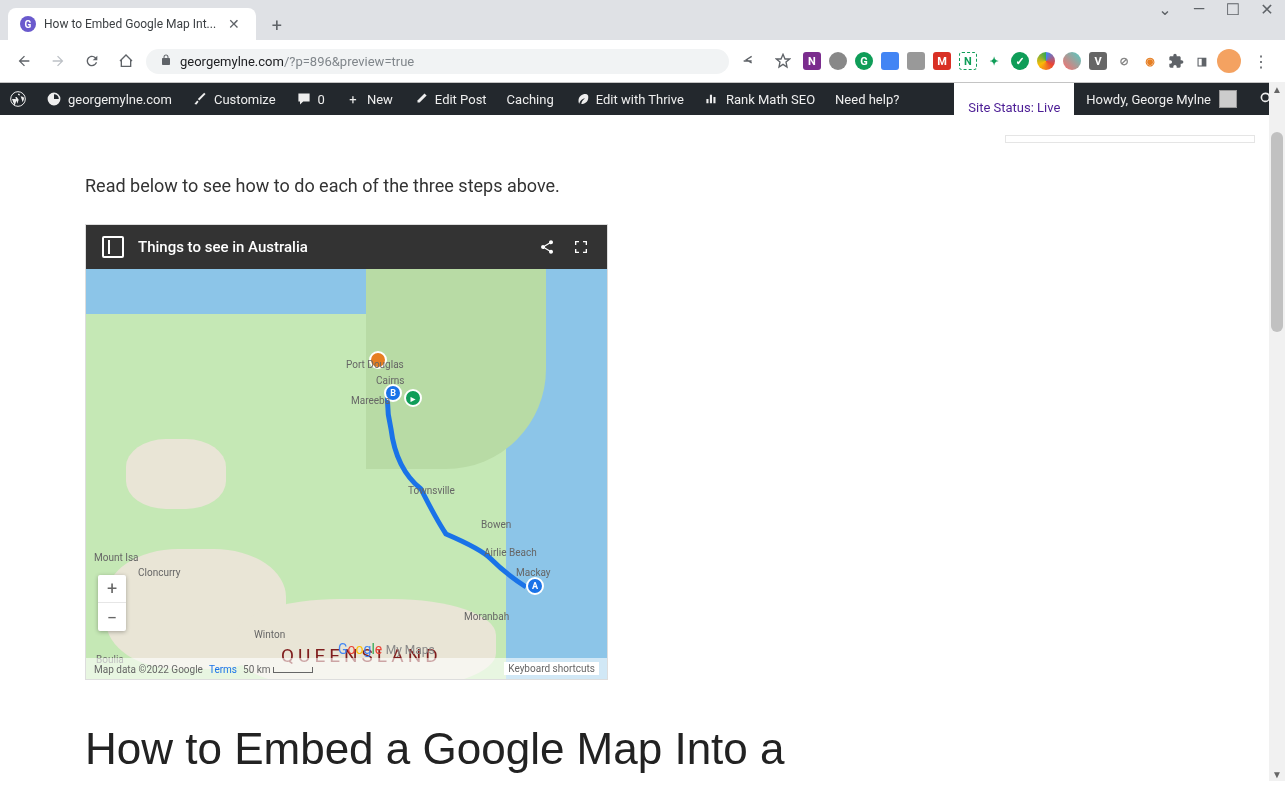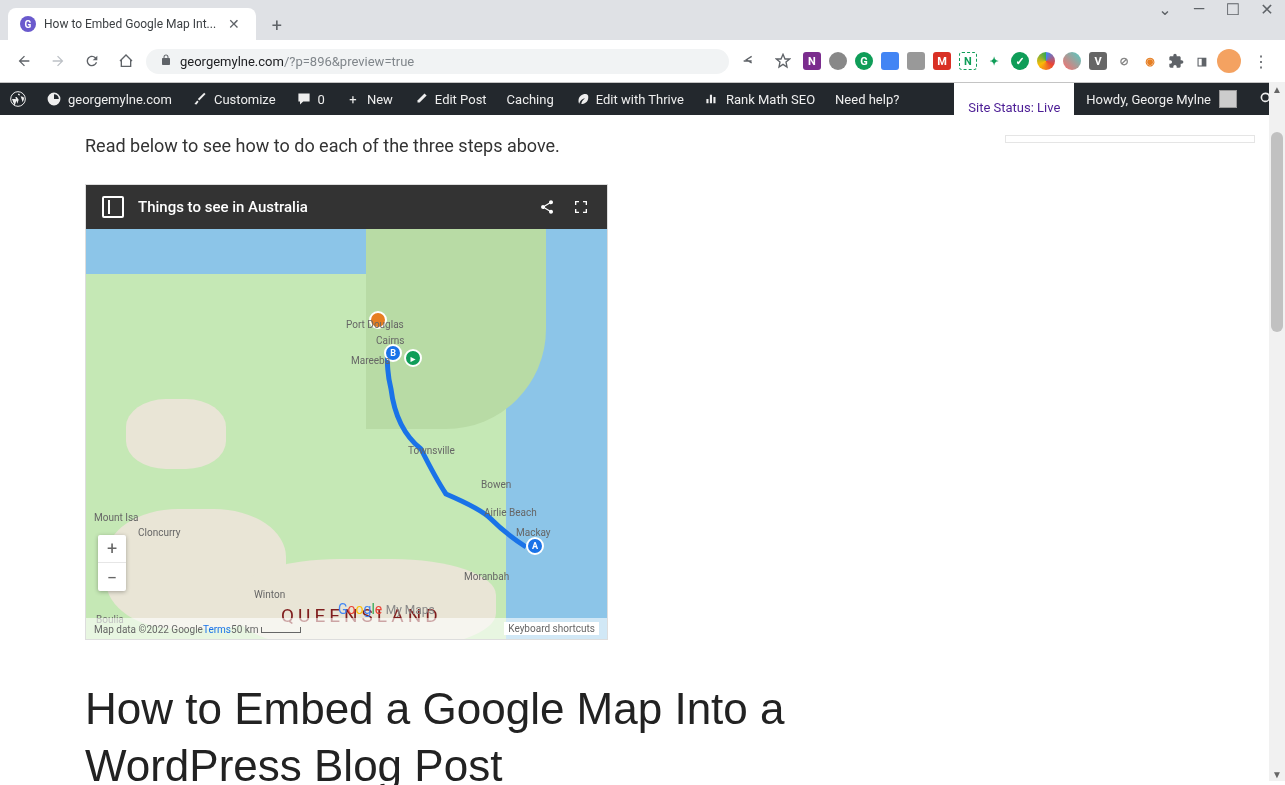--- a/index.html
+++ b/index.html
@@ -35,21 +35,21 @@
     .wp-item { display: flex; align-items: center; gap: 6px; padding: 0 10px; height: 32px; color: #eee; }
     .wp-icon { width: 16px; height: 16px; display: flex; align-items: center; justify-content: center; }
     .wp-right { display: flex; align-items: center; }
     .wp-site-status { background: #fff; color: #4c1d95; padding: 0 14px; height: 32px; display: flex; align-items: flex-end; }
     .wp-howdy { padding: 0 12px; display: flex; align-items: center; gap: 8px; }
     .wp-avatar { width: 18px; height: 18px; background: #ccc; border: 1px solid #999; }
     .wp-search { padding: 0 10px; height: 32px; display: flex; align-items: center; }
     
     
     .content-wrapper { display: flex; height: calc(785px - 114px); overflow-y: auto; }
-    .content-main { flex: 1; padding: 20px 0 8px 0; }
+    .content-main { flex: 1; padding: 20px 0 8px 0; margin-top: 40px; }
     .article { max-width: 870px; margin-left: 85px; }
     .intro-text { font-size: 18px; color: #333; margin-bottom: 28px; }
     
     
     .map-embed { width: 523px; background: #fff; border: 1px solid #ddd; margin-bottom: 40px; }
     .map-header { background: #333; color: #fff; height: 44px; display: flex; align-items: center; padding: 0 16px; gap: 14px; }
     .map-toggle { width: 22px; height: 22px; border: 2px solid #fff; border-radius: 2px; position: relative; }
     .map-toggle::after { content: ''; position: absolute; left: 4px; top: 2px; bottom: 2px; width: 2px; background: #fff; }
     .map-title { flex: 1; font-size: 15px; font-weight: 500; }
     .map-header-icon { width: 20px; height: 20px; display: flex; align-items: center; justify-content: center; }
@@ -70,21 +70,21 @@
     .marker { position: absolute; width: 18px; height: 18px; border-radius: 50%; border: 2px solid #fff; }
     .marker-orange { background: #e67e22; }
     .marker-blue { background: #1a73e8; color: #fff; font-size: 9px; display: flex; align-items: center; justify-content: center; font-weight: bold; }
     .marker-green { background: #0f9d58; display: flex; align-items: center; justify-content: center; color: #fff; font-size: 10px; }
     
     .zoom-controls { position: absolute; left: 12px; bottom: 48px; background: #fff; border-radius: 2px; box-shadow: 0 1px 4px rgba(0,0,0,0.3); }
     .zoom-btn { width: 28px; height: 28px; display: flex; align-items: center; justify-content: center; font-size: 18px; color: #666; border-bottom: 1px solid #e6e6e6; }
     .zoom-btn:last-child { border-bottom: none; }
     
     .map-footer { position: absolute; bottom: 0; left: 0; right: 0; display: flex; align-items: flex-end; padding: 4px 8px; font-size: 10px; color: #666; background: rgba(255,255,255,0.6); }
-    .map-footer-left { flex: 1; display: flex; gap: 0; align-items: center; }
+    .map-footer-left { flex: 1; display: flex; gap: 6px; align-items: center; }
     .map-terms { color: #1a73e8; }
     .scale-bar { border: 1px solid #666; border-top: none; width: 40px; height: 6px; display: inline-block; }
     .keyboard-shortcuts { background: #fff; padding: 1px 4px; border-radius: 0; }
     .mymaps-logo { position: absolute; left: 252px; bottom: 22px; font-size: 14px; }
     .queensland-label { position: absolute; left: 195px; bottom: 12px; font-size: 19px; color: #7f1d1d; letter-spacing: 4px; }
     
     .article-heading { font-size: 44px; font-weight: 400; color: #222; line-height: 1.3; font-family: Arial, sans-serif; }
     
     .sidebar { width: 310px; padding: 20px 30px 0 0; }
     .sidebar-widget { background: #fff; border: 1px solid #e5e5e5; height: 8px; margin-left: 30px; }

